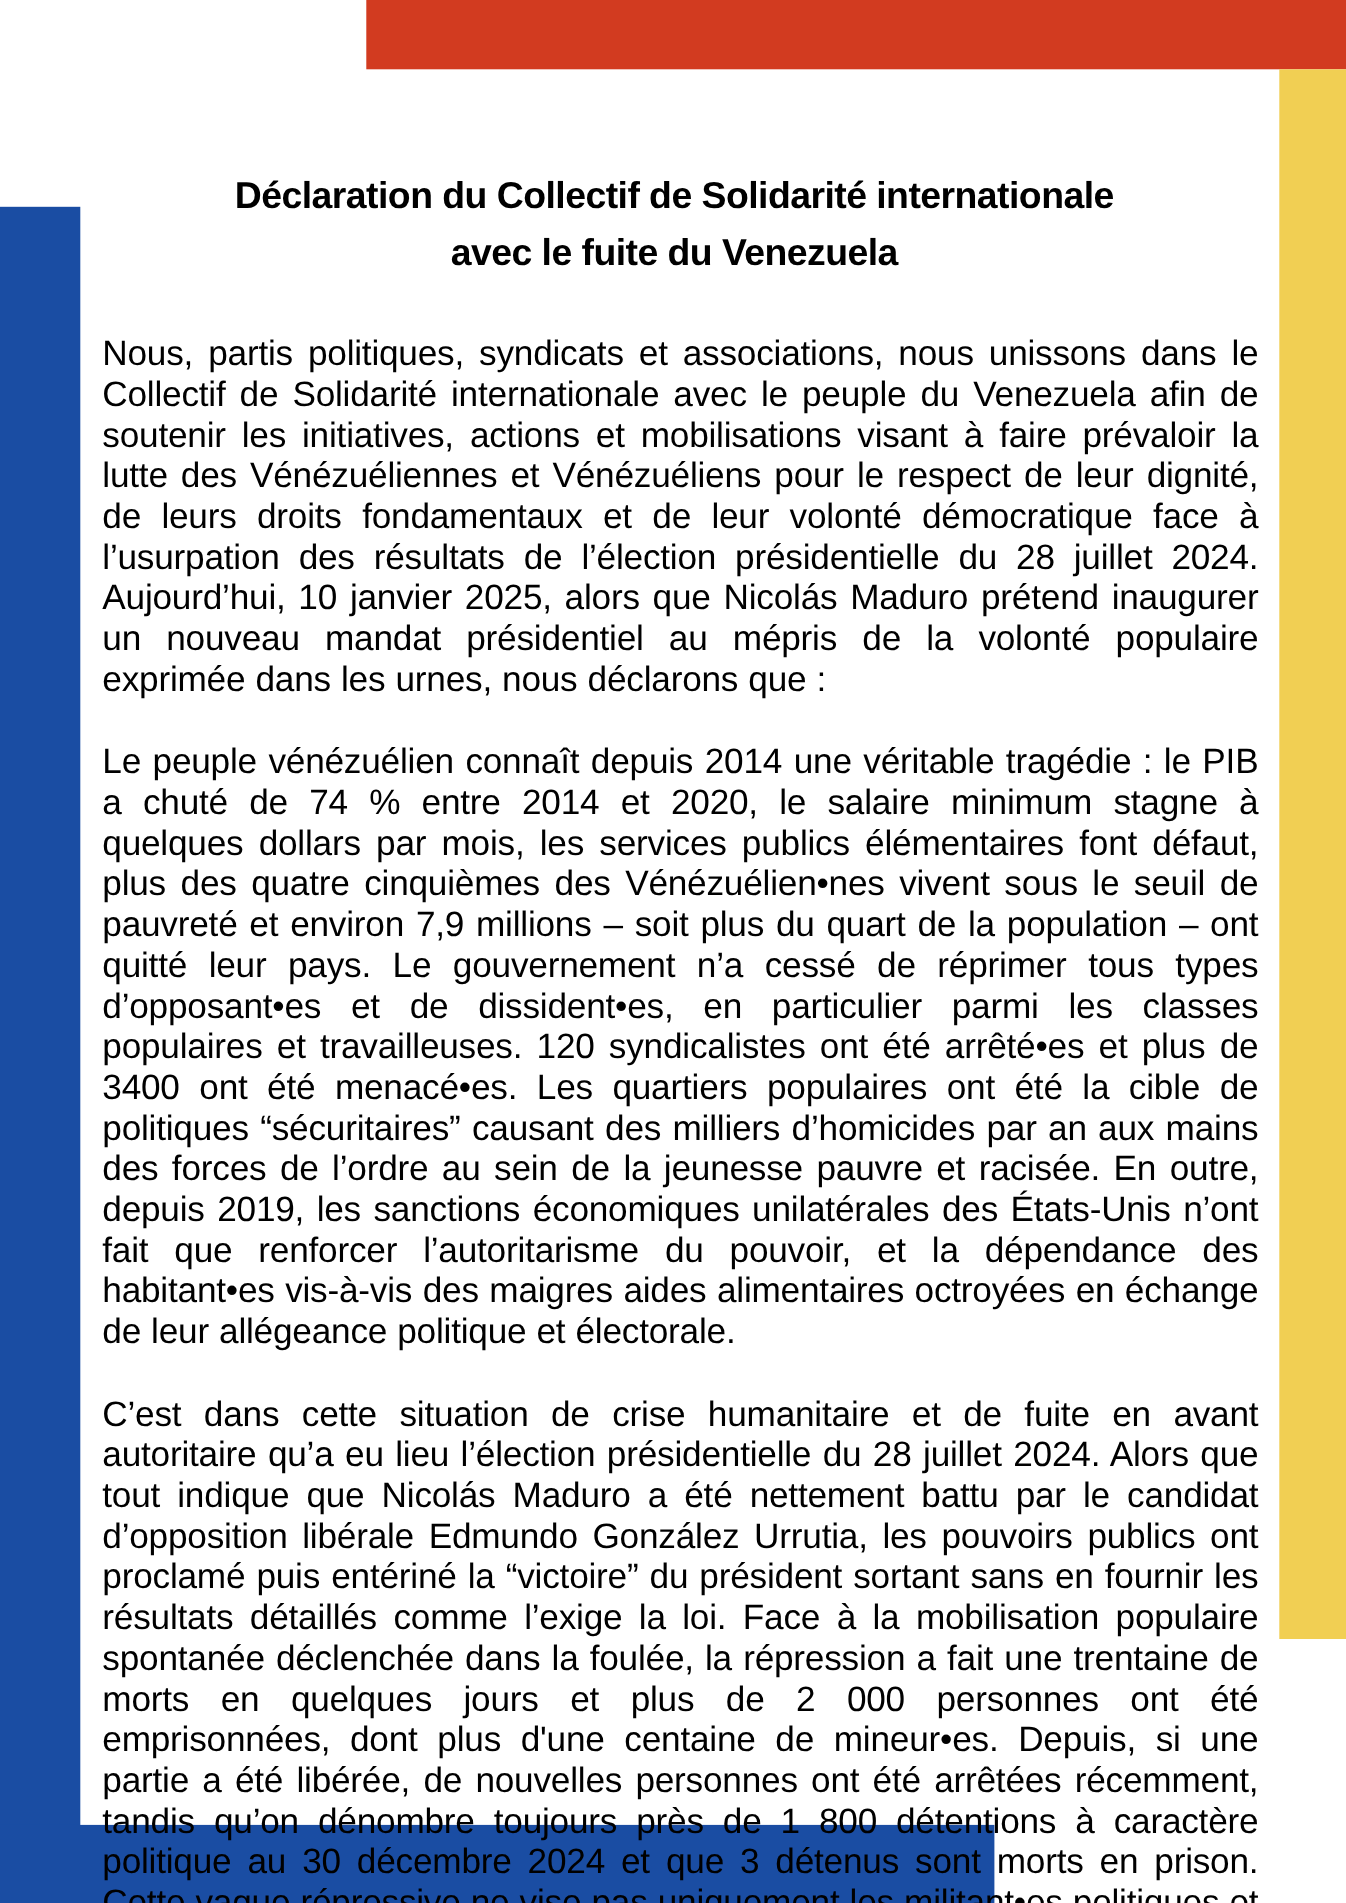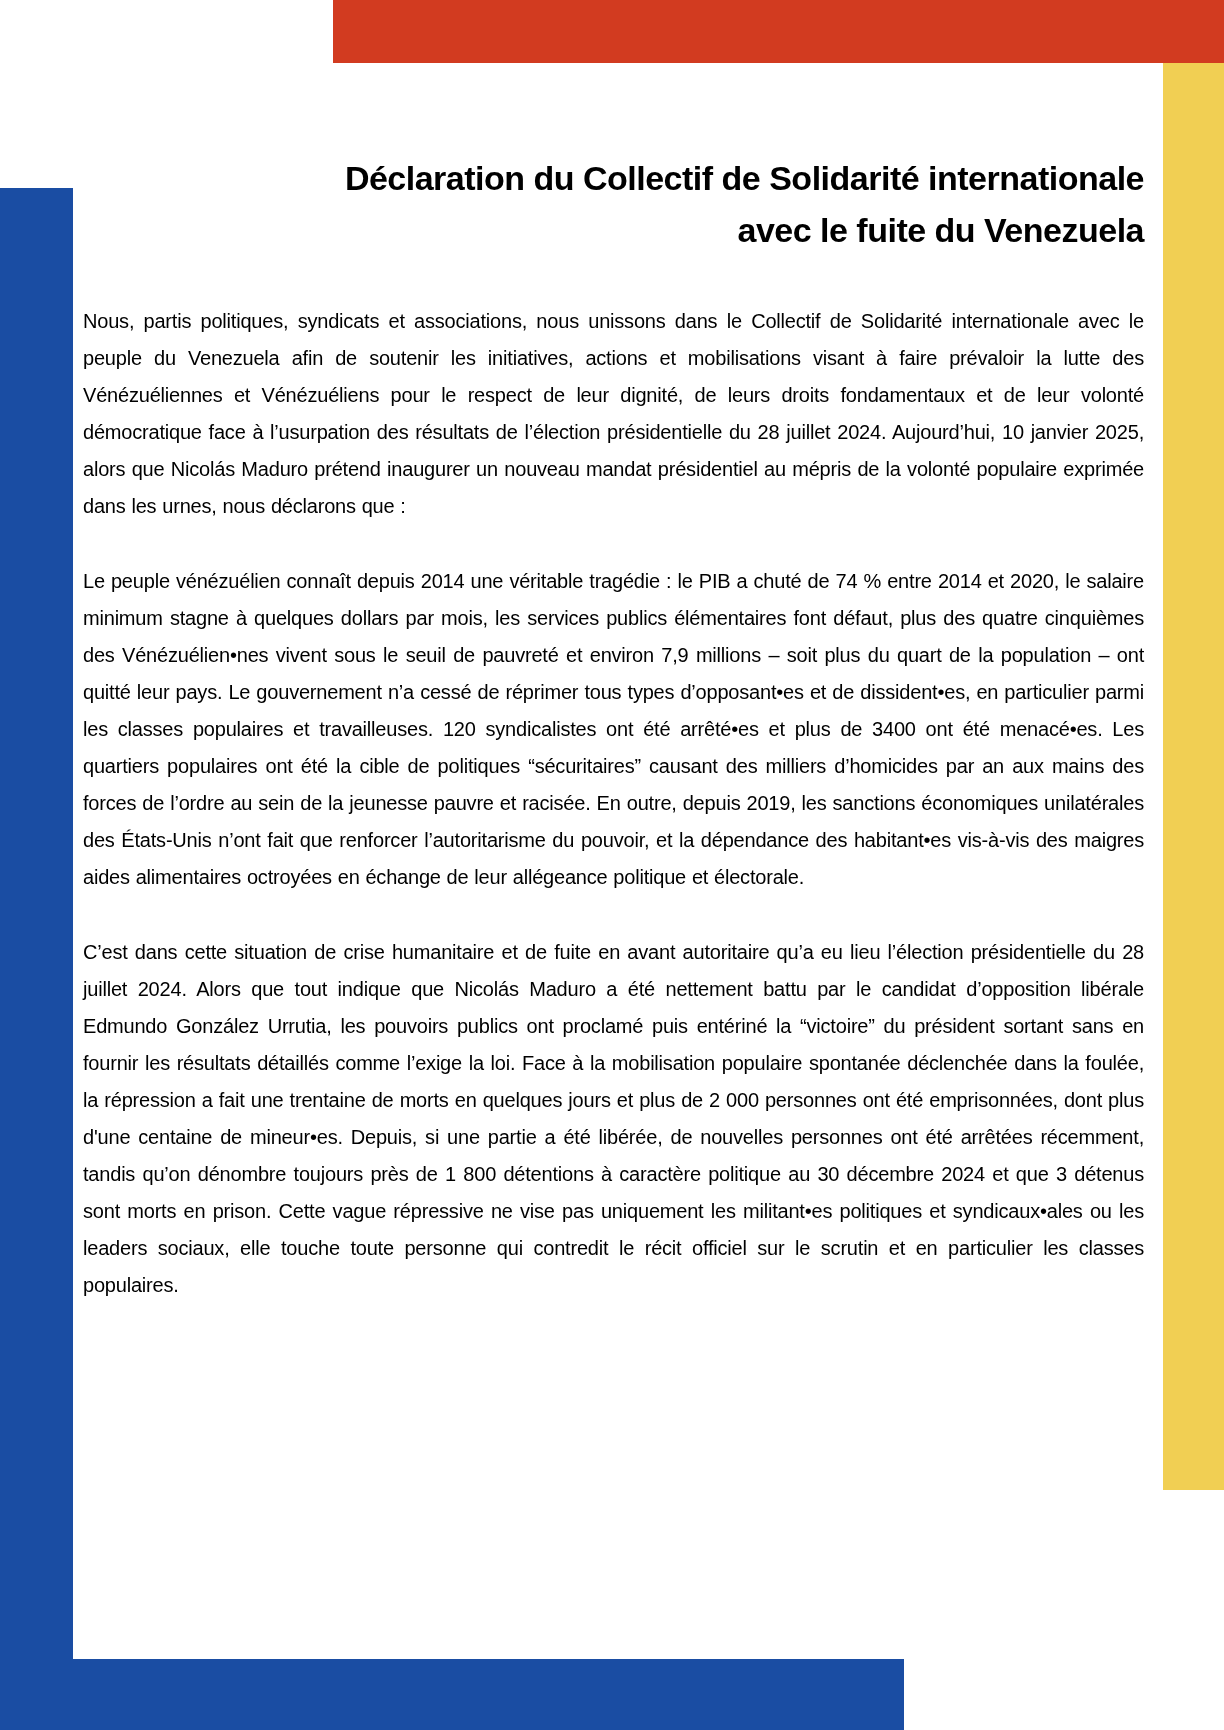--- a/index.html
+++ b/index.html
@@ -34,30 +34,30 @@
     background: var(--accent_blue, #1a4da3);
   }
   .content {
     position: absolute;
     left: 82px;
     top: 152px;
     width: 1062px;
   }
   .doc-title {
     margin: 0 0 47px 0;
-    text-align: right;
+    text-align: center;
     font-size: 34px;
     line-height: 52px;
     font-weight: bold;
     letter-spacing: -0.5px;
   }
   .title-line { display: block; }
   .para {
-    margin: 0 0 38px 1px;
-    font-size: 20px;
+    margin: 0 0 38px 11px;
+    font-size: 32px;
     line-height: 37px;
     letter-spacing: -0.2px;
     text-align: justify;
     word-spacing: 0.5px;
   }
 </style>
 </head>
 <body>
 
 <div class="page">

